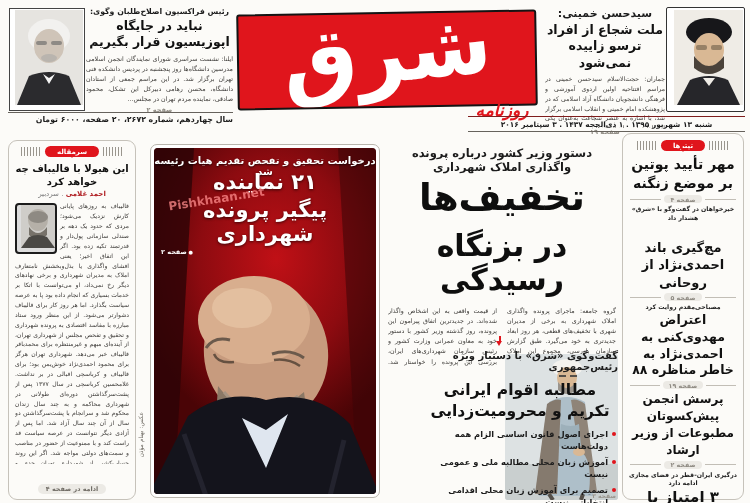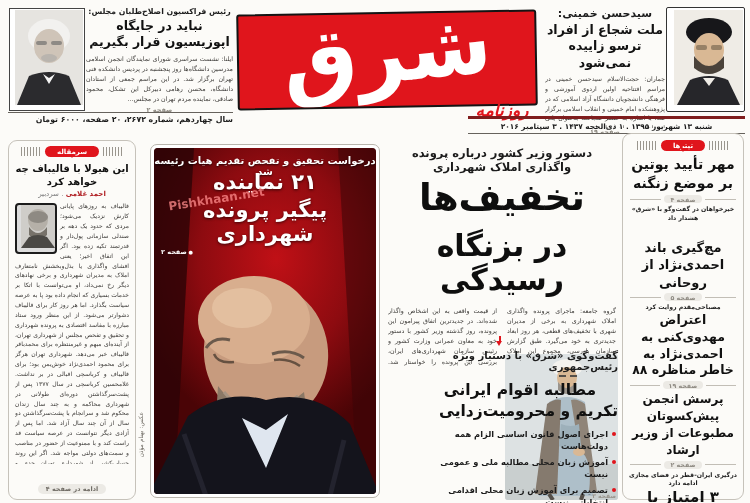--- a/index.html
+++ b/index.html
@@ -57,21 +57,21 @@
      letter-spacing:-4px;}
   #rooznameh{left:458px;top:100px;width:88px;color:#e0151c;
      font-size:17px;font-weight:800;font-style:italic;text-align:center;}
   #tr{left:545px;top:5px;width:200px;height:108px;}
   #tr .photo{position:absolute;right:0;top:2px;width:74px;height:100px;
      border:1px solid #333;background:#fff;padding:1.5px;border-radius:2px;}
   #tr .txt{position:absolute;left:0;top:2px;width:120px;}
   #tr .kick{font-size:11px;}
   #tr .hl{font-size:12.5px;line-height:1.3;margin-top:2px;}
   #tr .body-txt{font-size:6.2px;line-height:1.6;margin-top:3px;height:54px;overflow:hidden;}
-  #date-line{left:468px;top:116px;width:277px;border-top:3px solid #7f1d1d;
+  #date-line{left:468px;top:116px;width:277px;border-top:1px solid #7f1d1d;
      border-bottom:1px solid #66625c;padding:2.5px 0;
      font-size:7.4px;font-weight:700;color:#1c1c1c;text-align:center;}
   
   #ed{left:8px;top:140px;width:128px;height:360px;
      border:1px solid #c6c2ba;border-radius:9px;padding:5px 6px;box-sizing:border-box;}
   #ed .hl{font-size:10px;line-height:1.3;margin-top:5px;}
   #ed .byline{text-align:center;font-size:7px;margin:2px 0 3px;}
   #ed .byline .nm{color:#b02024;font-weight:800;}
   #ed .byline .rl{color:#777;}
   #ed .body-txt{font-size:6.1px;line-height:1.62;height:263px;overflow:hidden;}
@@ -111,21 +111,21 @@
   #arrow{left:498px;top:336px;width:4px;}
   #arrow .stem{width:1.5px;height:5px;background:#e0151c;margin:0 auto;}
   #arrow .tip{width:0;height:0;border:3.5px solid transparent;border-top:5px solid #e0151c;}
   
   #iv{left:388px;top:350px;width:230px;height:150px;}
   #iv .photo{position:absolute;right:0;top:4px;width:113px;height:146px;z-index:1;
      background:#e3e6e6;border-radius:3px;overflow:hidden;}
   #iv .kick{position:relative;z-index:2;font-size:10px;font-weight:800;text-align:right;}
   #iv .hla{position:relative;z-index:2;width:196px;text-align:center;
      font-size:15.5px;font-weight:900;color:#111;margin-top:9px;}
-  #iv .hlb{position:relative;z-index:2;width:196px;text-align:right;
+  #iv .hlb{position:relative;z-index:2;width:196px;text-align:center;
      font-size:15.5px;font-weight:900;color:#111;margin-top:3px;}
   #iv ul{position:relative;z-index:2;width:182px;margin:8px 2px 0 0;padding:0;list-style:none;}
   #iv li{font-size:8.3px;font-weight:700;color:#1c1c1c;line-height:1.5;
      text-align:right;margin-bottom:3px;padding-right:8px;position:relative;}
   #iv li::before{content:"";position:absolute;right:0;top:4px;width:4px;height:4px;
      border-radius:50%;background:#e0151c;}
   #iv .pg2{position:absolute;bottom:1px;right:2px;z-index:2;
      color:#9a968e;font-size:6px;font-weight:700;}
   
   #tc{left:622px;top:133px;width:122px;height:367px;
@@ -151,21 +151,21 @@
         <ellipse cx="34" cy="26" rx="21" ry="17" fill="#f2f1ef"></ellipse>
         <ellipse cx="34" cy="36" rx="15" ry="17" fill="#cfc4b8"></ellipse>
         <rect x="21" y="31" width="11" height="4" rx="2" fill="#8e8a85"></rect>
         <rect x="36" y="31" width="11" height="4" rx="2" fill="#8e8a85"></rect>
         <ellipse cx="34" cy="48" rx="8" ry="4" fill="#b9b4ae"></ellipse>
         <path d="M2 95 L14 66 Q34 58 54 66 L66 95 Z" fill="#2b2b2e"></path>
         <path d="M28 64 L34 74 L40 64 L34 68 Z" fill="#f4f4f4"></path>
       </svg>
     </div>
     <div class="txt">
-      <div class="kick">رئیس فراکسیون اصلاح‌طلبان مجلس:</div>
+      <div class="kick">رئیس فراکسیون اصلاح‌طلبان وگوی:</div>
       <div class="hl">نباید در جایگاه اپوزیسیون قرار بگیریم</div>
       <div class="body-txt">ایلنا: نشست سراسری شورای نمایندگان انجمن اسلامی مدرسین دانشگاه‌ها روز پنجشنبه در پردیس دانشکده فنی تهران برگزار شد. در این مراسم جمعی از استادان دانشگاه، محسن رهامی دبیرکل این تشکل، محمود صادقی، نماینده مردم تهران در مجلس...</div>
       <div class="page-tag">صفحه ۲</div>
     </div>
   </div>
   <div class="abs" id="info-line">سال چهاردهم، شماره ۲۶۷۲، ۲۰ صفحه، ۶۰۰۰ تومان</div>
 
   <div class="abs" id="mast">
     <div class="logo">شرق</div>
   </div>

